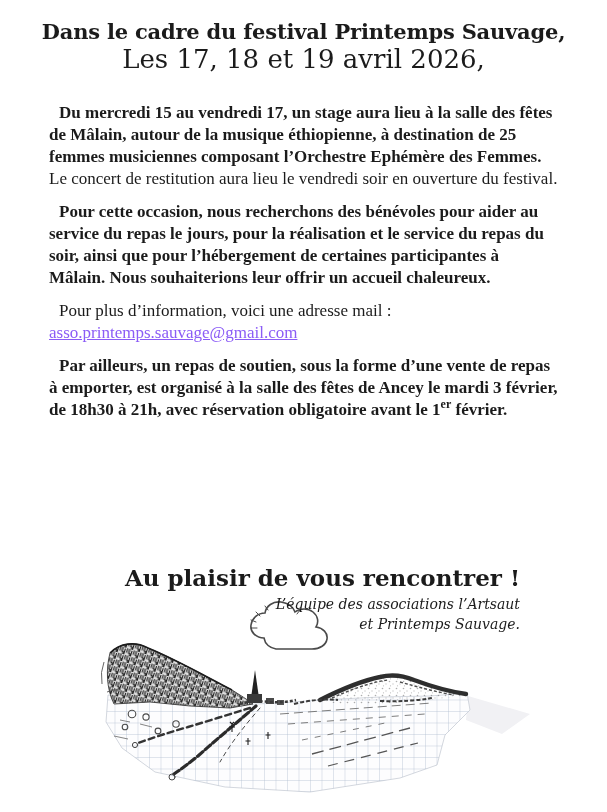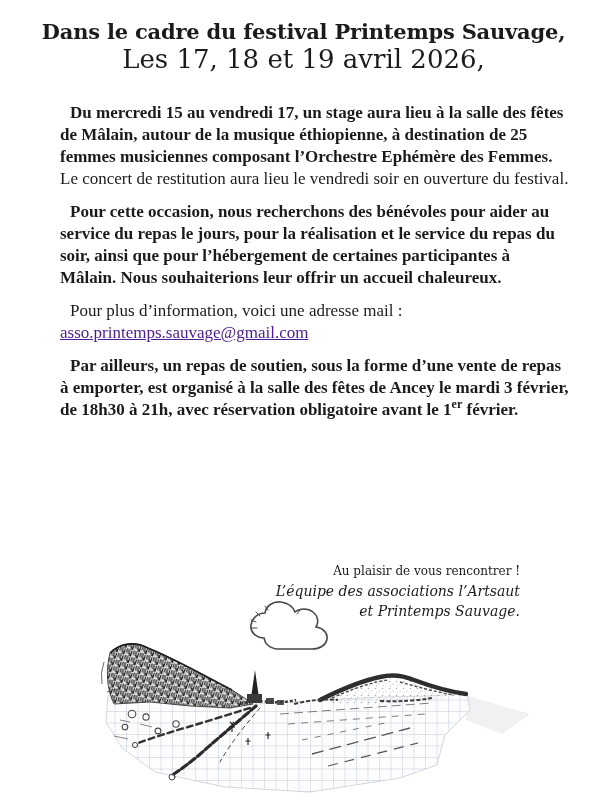--- a/index.html
+++ b/index.html
@@ -15,34 +15,34 @@
   .doc-title{
     margin:0;font-size:21px;line-height:28px;font-weight:bold;
     font-family:"DejaVu Serif","Liberation Serif",serif;
     letter-spacing:-0.2px;
   }
   .doc-subtitle{
     margin:0;font-size:26px;line-height:27px;font-weight:normal;
     font-family:"DejaVu Serif","Liberation Serif",serif;
   }
   .doc-body{
-    position:absolute;left:60px;top:102px;width:509px;
+    position:absolute;left:49px;top:102px;width:509px;
     font-size:17px;line-height:22px;
   }
   .para{margin:0 0 11px 0;text-indent:10px;}
   .para .bold{font-weight:bold;}
   .para sup{font-size:12px;line-height:0;}
   .para-contact{margin-bottom:0;}
   .email-line{margin:0 0 11px 0;}
-  .email-link{color:#4c1d95;text-decoration:underline;}
+  .email-link{color:#8b5cf6;text-decoration:underline;}
   .signature{
     position:absolute;right:50px;top:564px;text-align:right;z-index:3;
   }
   .sig-closing{
-    margin:0 0 3px 0;font-size:12px;font-weight:normal;
+    margin:0 0 3px 0;font-size:23px;font-weight:bold;
     font-family:"DejaVu Serif","Liberation Serif",serif;
   }
   .sig-team{margin:0;font-size:14px;line-height:20px;font-style:italic;
     font-family:"DejaVu Serif","Liberation Serif",serif;}
   .sketch{
     position:absolute;left:80px;top:596px;width:458px;height:212px;margin:0;z-index:1;
   }
 </style>
 </head>
 <body>

